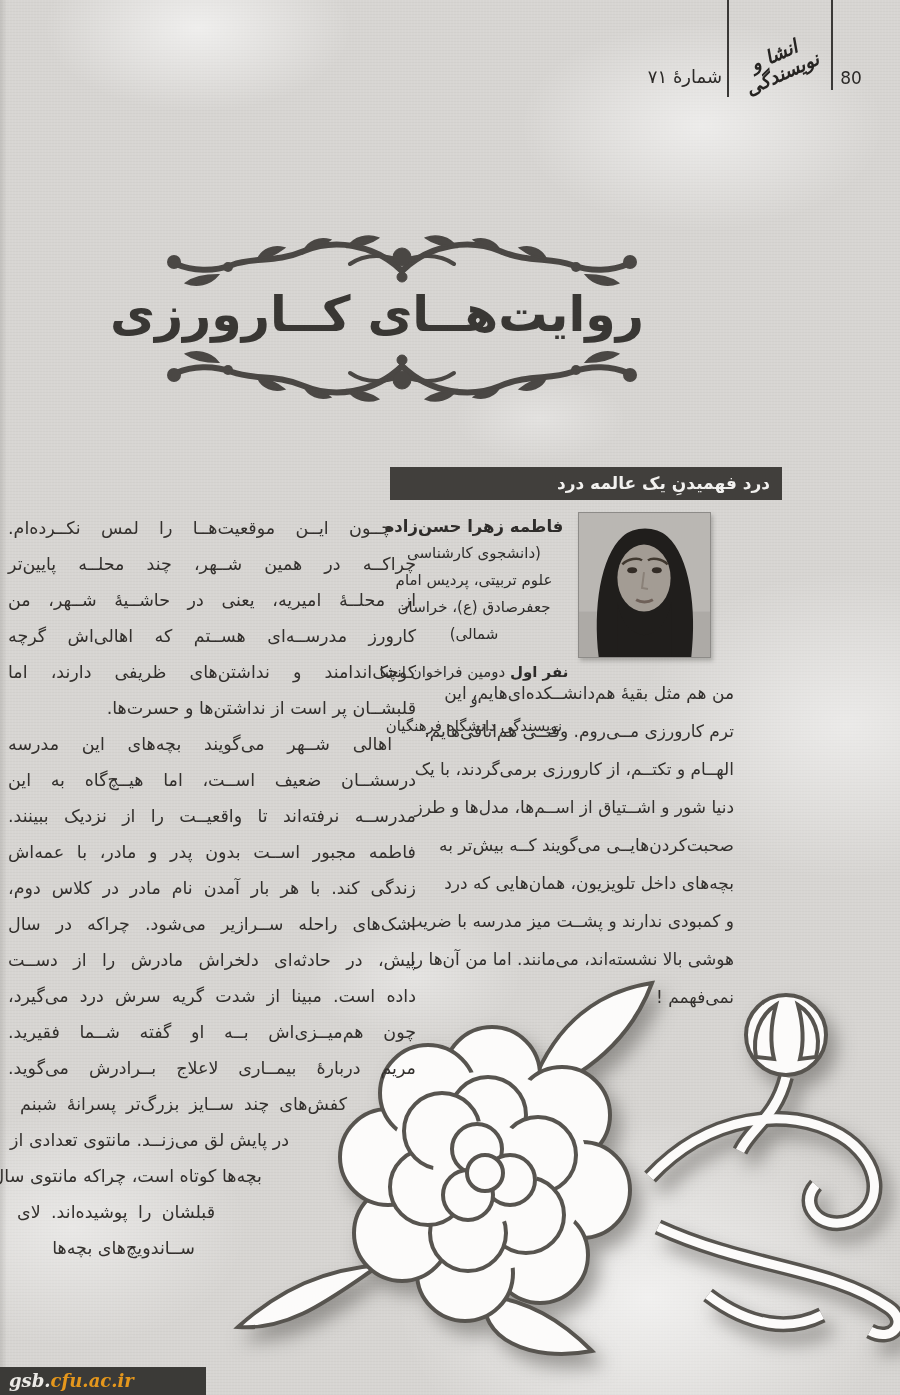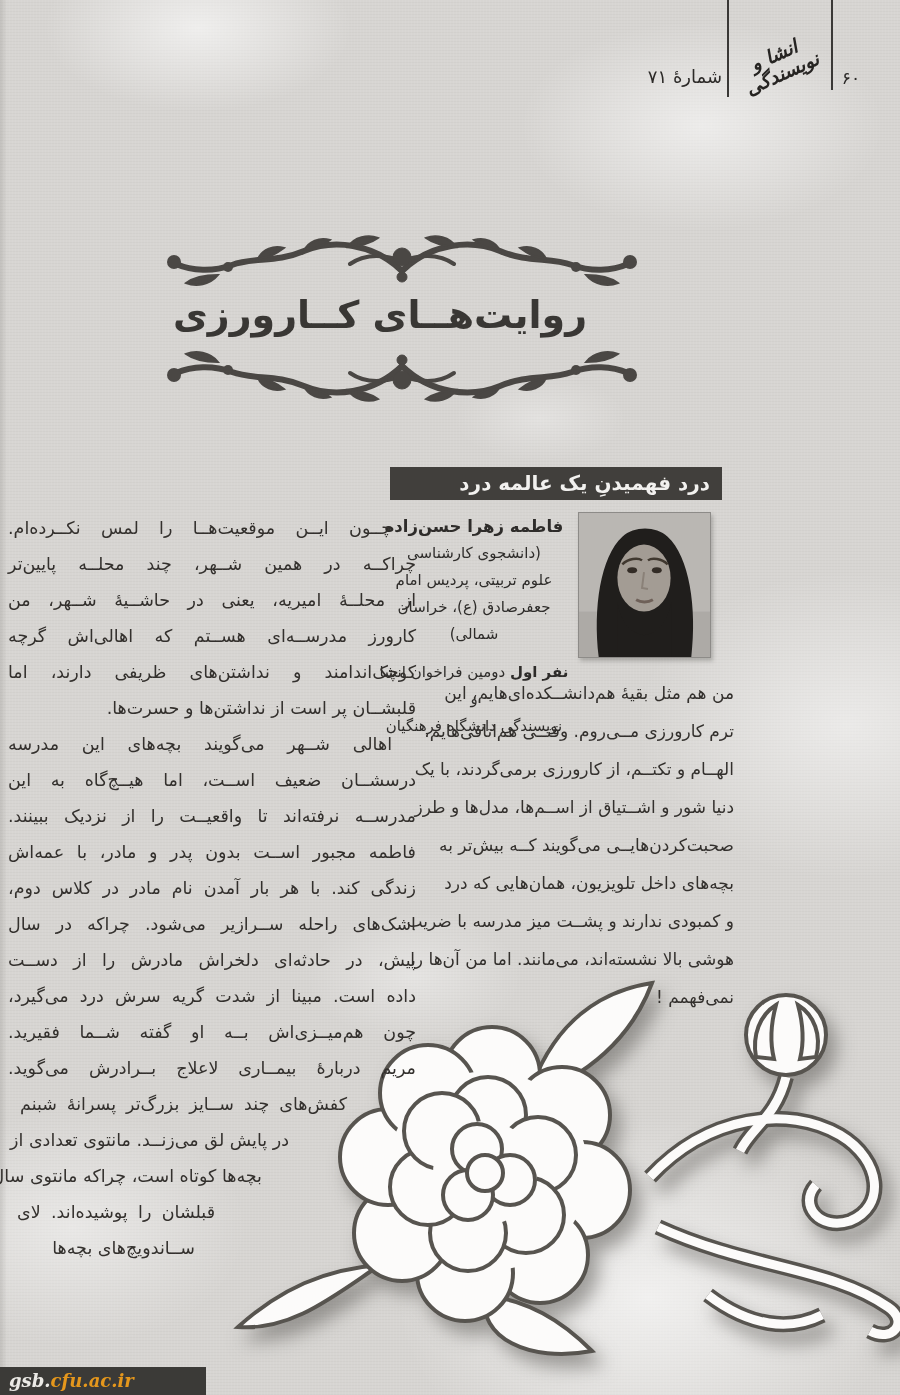--- a/index.html
+++ b/index.html
@@ -32,26 +32,26 @@
   .logo-cal span{
     display:block;transform:rotate(-24deg);font-style:italic;font-weight:bold;
     font-size:19px;line-height:20px;width:86px;text-align:center;color:#262422;
   }
   
   .orn{position:absolute;left:158px;width:488px;height:62px;color:#4a4744;}
   .orn.top{top:231px;}
   .orn.bot{top:344px;transform:scale(1,-1);}
   .main-title{
     position:absolute;left:110px;top:284px;width:540px;height:62px;
-    text-align:center;font-size:38px;font-weight:bold;color:#393734;line-height:62px;
+    text-align:left;font-size:49px;font-weight:bold;color:#393734;line-height:62px;
   }
   
   .headline-bar{
-    position:absolute;left:390px;top:467px;width:332px;height:33px;background:#413f3c;
-    color:#f2f1ef;font-weight:bold;font-size:20px;line-height:33px;text-align:right;
+    position:absolute;left:390px;top:467px;width:392px;height:33px;background:#413f3c;
+    color:#f2f1ef;font-weight:bold;font-size:17px;line-height:33px;text-align:right;
     padding:0;box-sizing:border-box;padding-right:12px;
   }
   .photo{
     position:absolute;left:578px;top:512px;width:133px;height:146px;
     border:1px solid #8d8b88;box-sizing:border-box;background:#b9b6b2;
     box-shadow:2px 3px 4px rgba(90,88,84,.35);
   }
   .photo svg{display:block;width:100%;height:100%;}
   .author{
     position:absolute;left:378px;top:514px;width:192px;text-align:center;color:#2e2c2a;
@@ -92,21 +92,21 @@
   .watermark .wm1{color:#eceae6;}
   .watermark .wm2{color:#e5971c;}
 </style>
 </head>
 <body>
 
 <div class="page">
 
   <div class="vrule r1"></div>
   <div class="vrule r2"></div>
-  <div class="pagenum">۶۰</div>
+  <div class="pagenum">80</div>
   <div class="logo-cal">
     <span>انشا و نویسندگی</span>
   </div>
   <div class="issue">شمارهٔ ۷۱</div>
 
   <svg class="orn top" viewBox="0 0 488 62" preserveAspectRatio="none">
     <g fill="currentColor" stroke="currentColor">
       <g id="halfOrn" fill="none" stroke-width="6" stroke-linecap="round">
         <path d="M244,40 C215,12 175,8 146,20 C118,32 96,26 74,34 C55,41 34,40 18,33"></path>
         <path d="M244,30 C222,22 205,24 192,33" stroke-width="4"></path>

